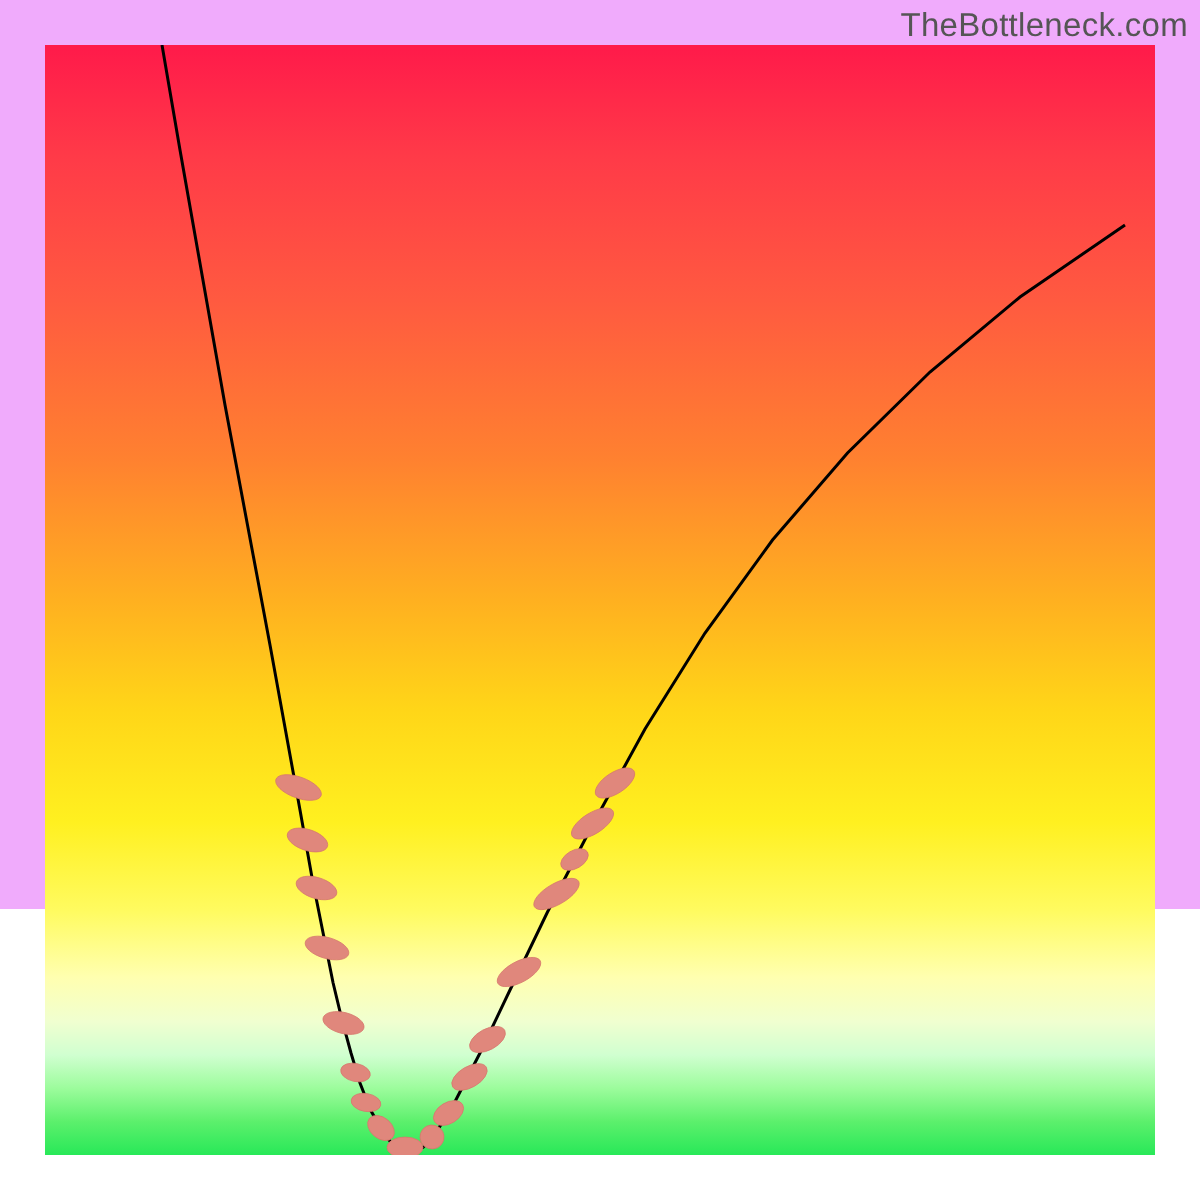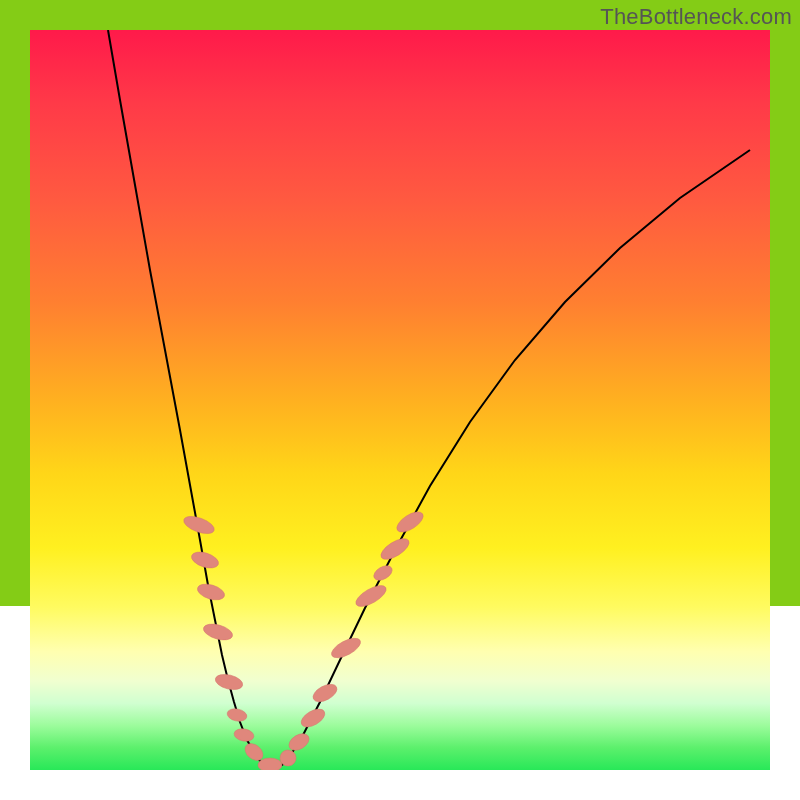--- a/index.html
+++ b/index.html
@@ -6,21 +6,21 @@
     margin: 0;
     padding: 0;
     width: 800px;
     height: 800px;
     overflow: hidden;
     font-family: Arial, Helvetica, sans-serif;
   }
   .frame {
     width: 800px;
     height: 606px;
-    background: #84cc16;
+    background: #f0abfc;
     position: relative;
   }
   .plot-area {
     position: absolute;
     left: 30px;
     top: 30px;
     width: 740px;
     height: 740px;
     background: linear-gradient(
       to bottom,

